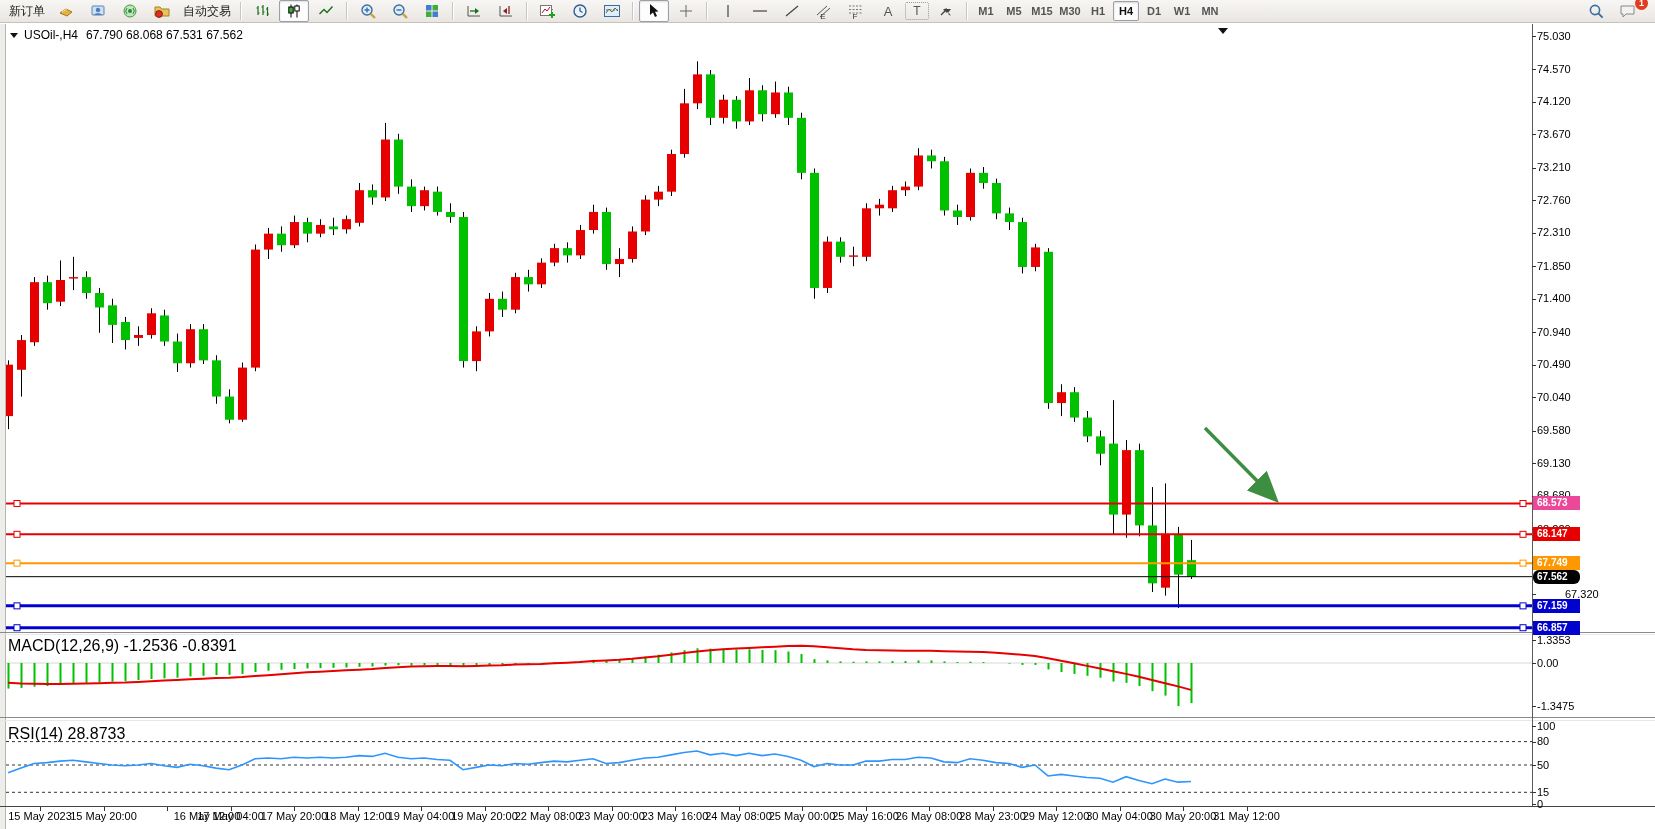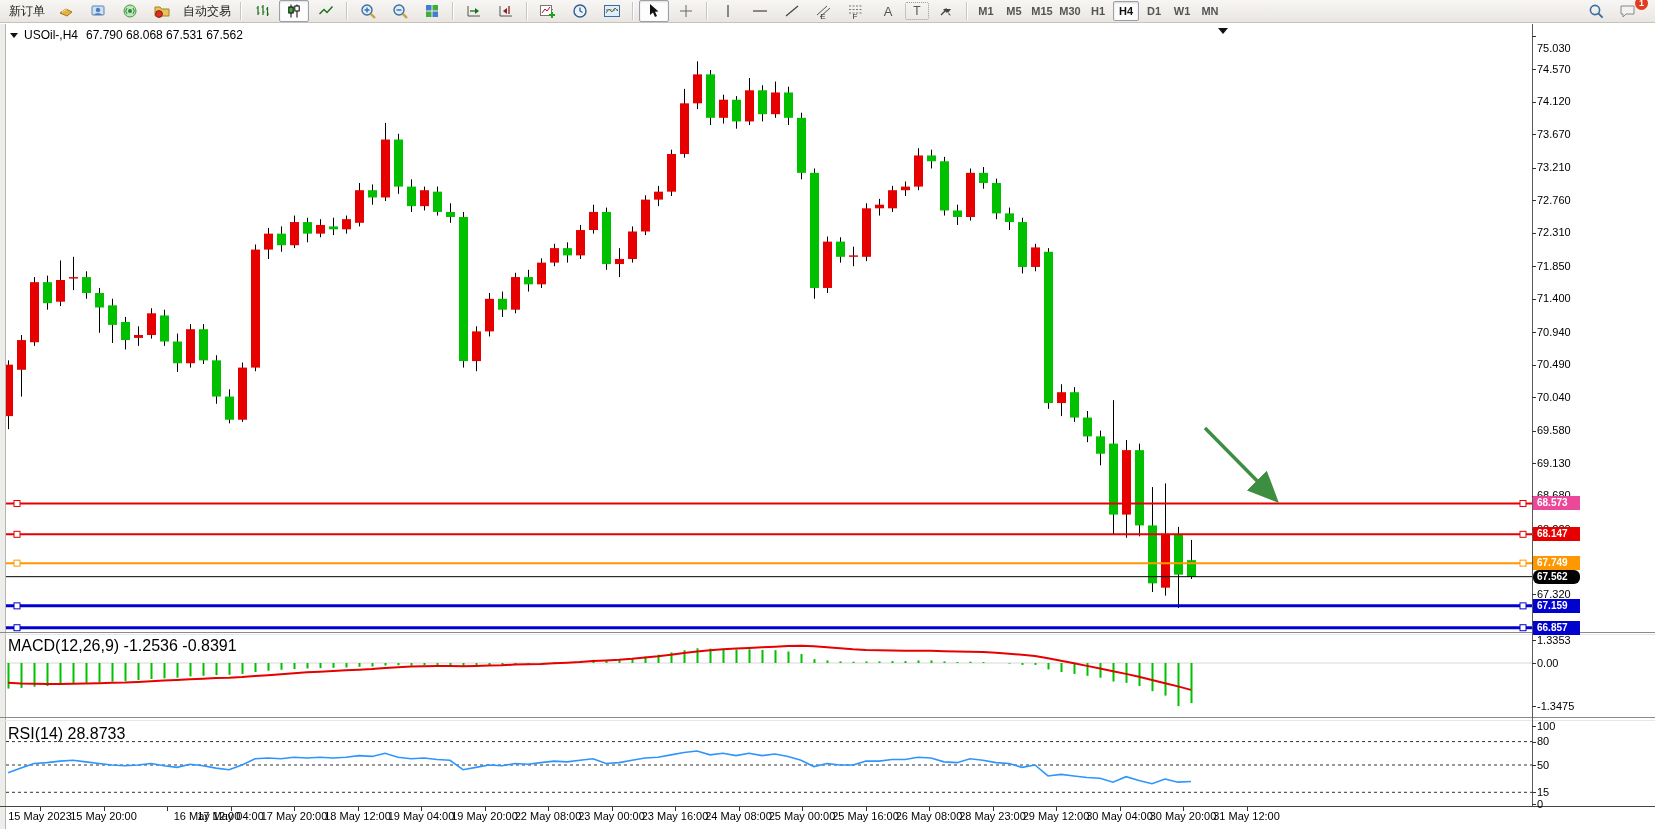--- a/index.html
+++ b/index.html
@@ -596,21 +596,21 @@
   <div class="pane-border" style="top:782px;background:#444;"></div>
   <div id="vaxis-line"></div>
 
   <div id="overlays">
       <div class="tag" style="top: 472.487px; background: #ec4899;">68.573</div>
       <div class="tag" style="top: 503.329px; background: rgb(230, 0, 0);">68.147</div>
       <div class="tag" style="top: 532.144px; background: rgb(255, 152, 0);">67.749</div>
       <div class="tag" style="top: 545.683px; background: rgb(0, 0, 0); border-radius: 6px;">67.562</div>
       <div class="tag" style="top: 574.86px; background: rgb(2, 2, 207);">67.159</div>
       <div class="tag" style="top: 596.725px; background: rgb(2, 2, 207);">66.857</div>
-      <div class="axis-lbl" style="top: 5.5px; margin-top: 12px;">75.030</div>
+      <div class="axis-lbl" style="top: 5.5px;">75.030</div>
       <div class="axis-tick" style="top: 12px;"></div>
       <div class="axis-lbl" style="top: 38.804px;">74.570</div>
       <div class="axis-tick" style="top: 45.304px;"></div>
       <div class="axis-lbl" style="top: 71.384px;">74.120</div>
       <div class="axis-tick" style="top: 77.884px;"></div>
       <div class="axis-lbl" style="top: 103.964px;">73.670</div>
       <div class="axis-tick" style="top: 110.464px;"></div>
       <div class="axis-lbl" style="top: 137.268px;">73.210</div>
       <div class="axis-tick" style="top: 143.768px;"></div>
       <div class="axis-lbl" style="top: 169.848px;">72.760</div>
@@ -630,21 +630,21 @@
       <div class="axis-lbl" style="top: 400.08px;">69.580</div>
       <div class="axis-tick" style="top: 406.58px;"></div>
       <div class="axis-lbl" style="top: 432.66px;">69.130</div>
       <div class="axis-tick" style="top: 439.16px;"></div>
       <div class="axis-lbl" style="top: 465.24px;">68.680</div>
       <div class="axis-tick" style="top: 471.74px;"></div>
       <div class="axis-lbl" style="top: 498.544px;">68.220</div>
       <div class="axis-tick" style="top: 505.044px;"></div>
       <div class="axis-lbl" style="top: 531.124px;">67.770</div>
       <div class="axis-tick" style="top: 537.624px;"></div>
-      <div class="axis-lbl" style="top: 563.704px;">67.320</div>
+      <div class="axis-lbl" style="top: 563.704px; margin-left: 28px;">67.320</div>
       <div class="axis-tick" style="top: 570.204px;"></div>
       <div class="axis-lbl" style="top: 597.008px;">66.860</div>
       <div class="axis-tick" style="top: 603.508px;"></div>
       <div class="axis-lbl" style="top: 609.562px;">1.3353</div>
       <div class="axis-tick" style="top: 616.062px;"></div>
       <div class="axis-lbl" style="top: 632.5px;">0.00</div>
       <div class="axis-tick" style="top: 639px;"></div>
       <div class="axis-lbl" style="top: 675.62px;">-1.3475</div>
       <div class="axis-tick" style="top: 682.12px;"></div>
       <div class="axis-lbl" style="top: 695.5px;">100</div>

